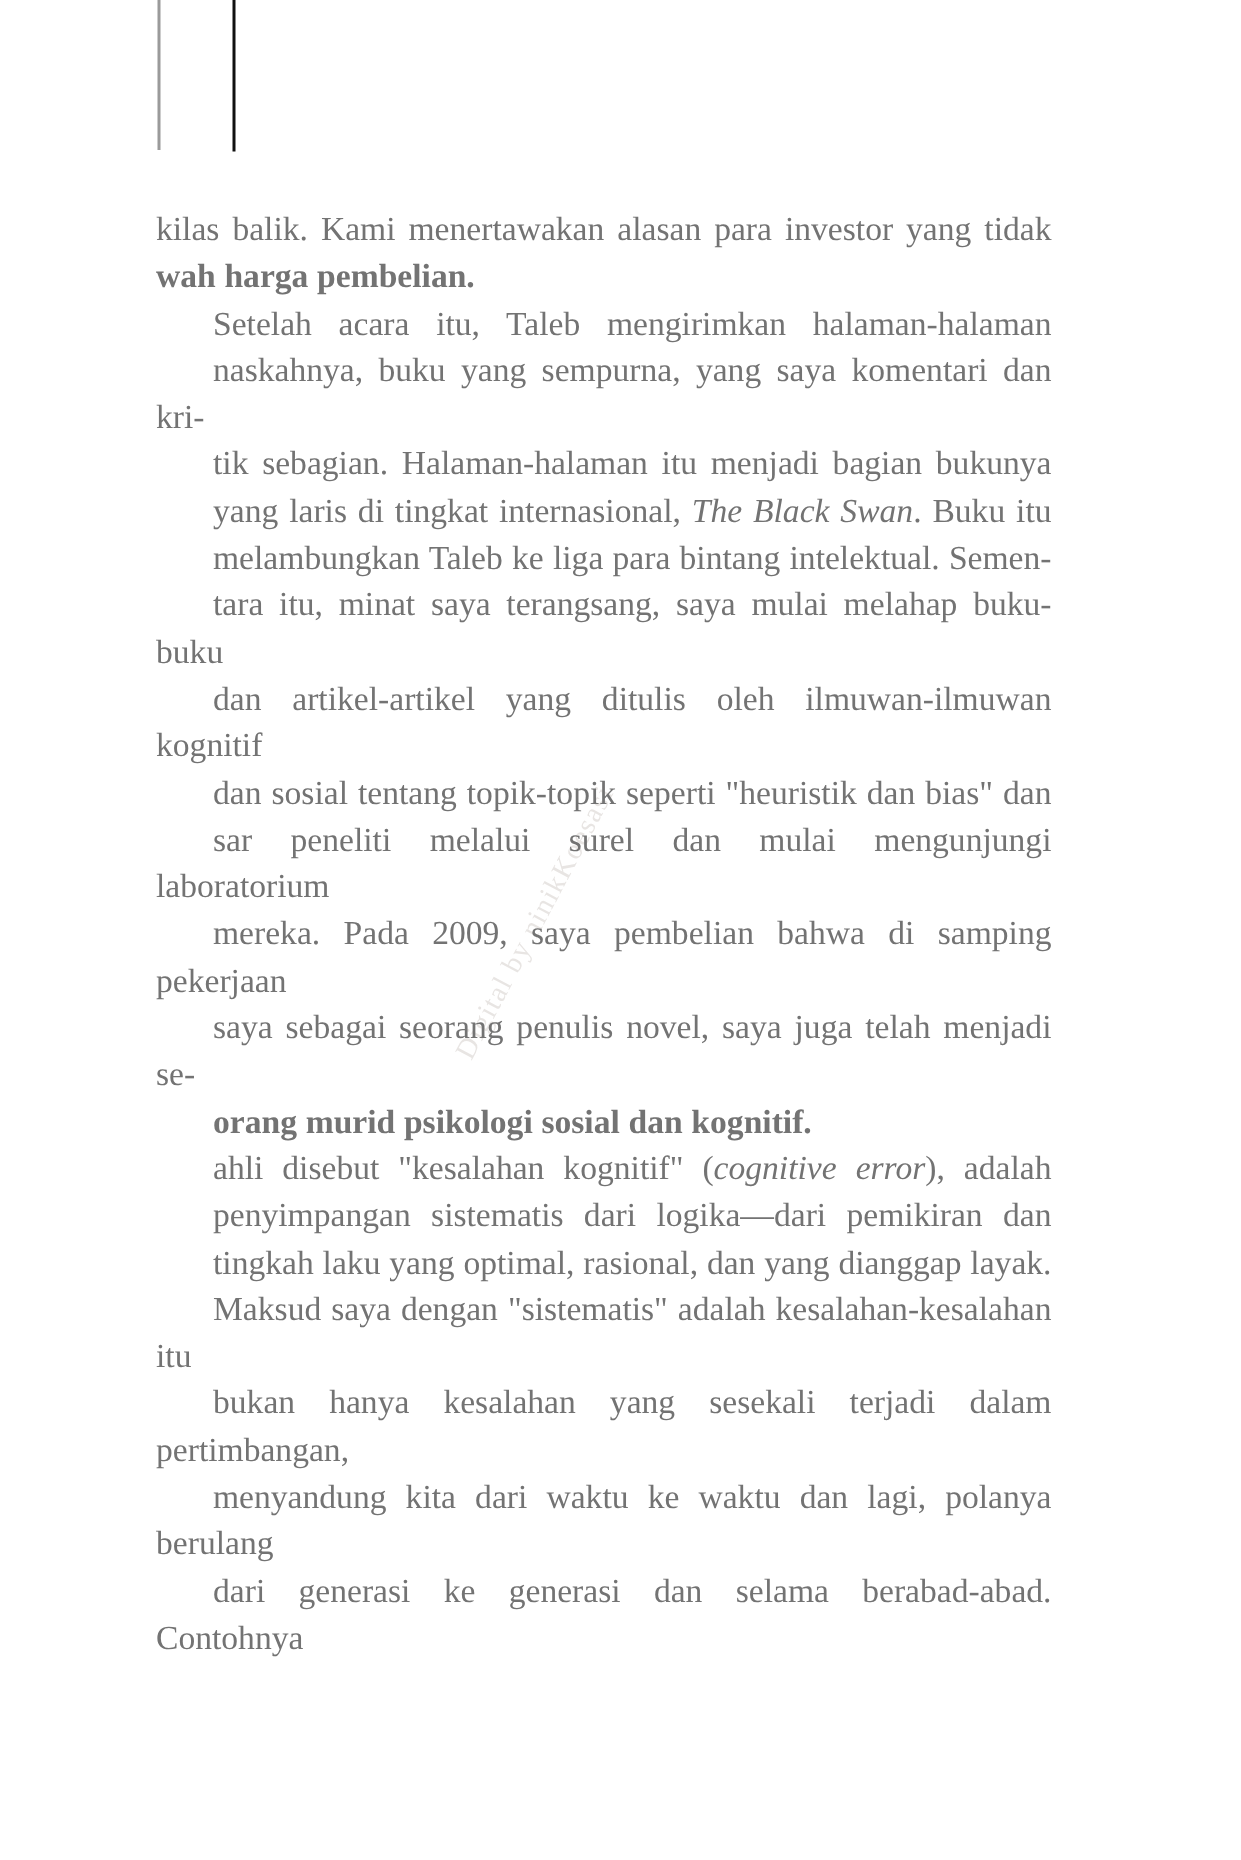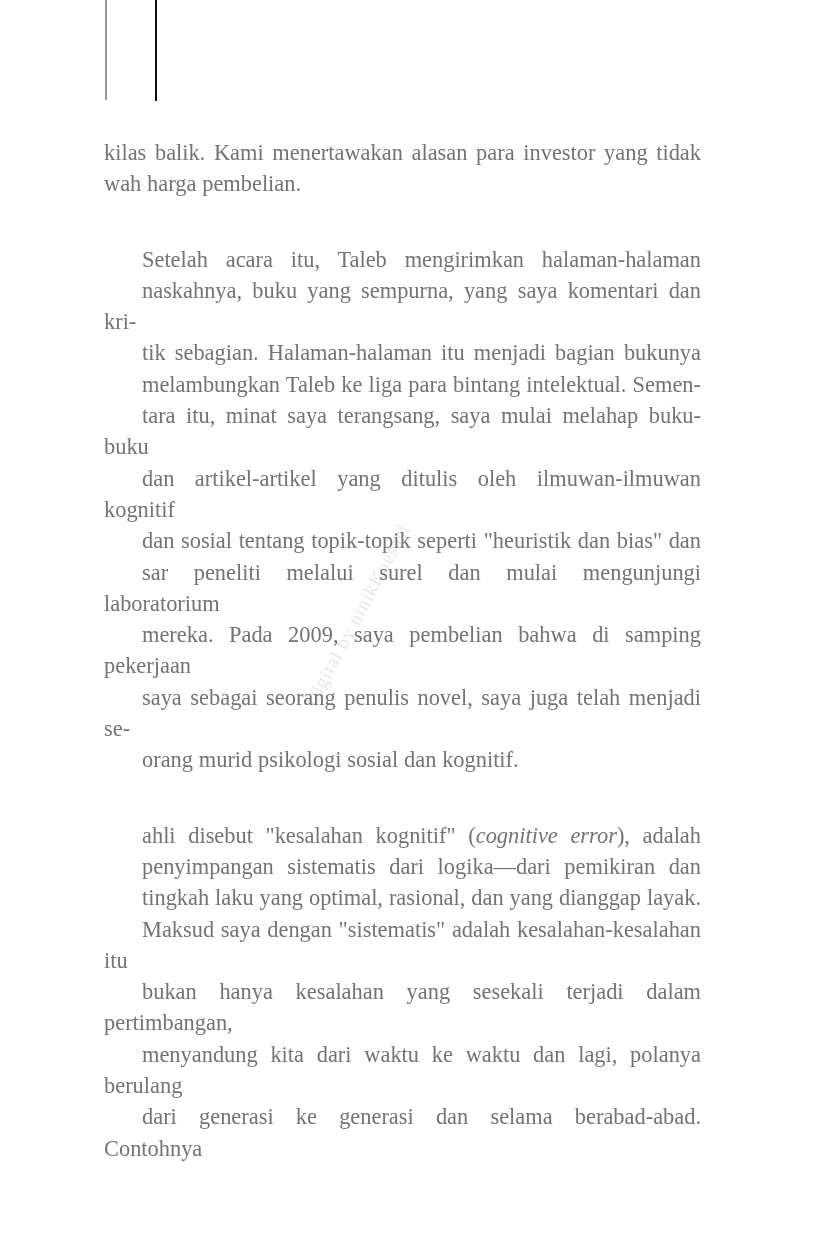--- a/index.html
+++ b/index.html
@@ -93,34 +93,34 @@
     line-height: 31.3px;
     color: #737373;
     text-align: justify;
     text-align-last: left;
     -webkit-hyphens: none;
     hyphens: none;
     word-spacing: 0.2px;
   }
   .para.indent {
     text-indent: 38px;
-    margin-top: 44px;
   }
   .para em {
     font-style: italic;
   }
   
   .line {
     display: block;
     text-align: justify;
     text-align-last: justify;
     white-space: pre-wrap;
   }
   .line.last {
     text-align-last: left;
+    font-weight: bold;
   }
   .line.indent {
     text-indent: 38px;
   }
 </style>
 </head>
 <body>
 
 <div class="page">
 
@@ -132,20 +132,21 @@
 
   <div class="body">
       <p class="para">
         <span class="line">kilas balik. Kami menertawakan alasan para investor yang tidak</span>
         <span class="line last">wah harga pembelian.</span>
       </p>
       <p class="para indent">
         <span class="line indent">Setelah acara itu, Taleb mengirimkan halaman-halaman</span>
         <span class="line">naskahnya, buku yang sempurna, yang saya komentari dan kri-</span>
         <span class="line">tik sebagian. Halaman-halaman itu menjadi bagian bukunya</span>
+        <span class="line">yang laris di tingkat internasional, <em>The Black Swan</em>. Buku itu</span>
         <span class="line">melambungkan Taleb ke liga para bintang intelektual. Semen-</span>
         <span class="line">tara itu, minat saya terangsang, saya mulai melahap buku-buku</span>
         <span class="line">dan artikel-artikel yang ditulis oleh ilmuwan-ilmuwan kognitif</span>
         <span class="line">dan sosial tentang topik-topik seperti "heuristik dan bias" dan</span>
         <span class="line">sar peneliti melalui surel dan mulai mengunjungi laboratorium</span>
         <span class="line">mereka. Pada 2009, saya pembelian bahwa di samping pekerjaan</span>
         <span class="line">saya sebagai seorang penulis novel, saya juga telah menjadi se-</span>
         <span class="line last">orang murid psikologi sosial dan kognitif.</span>
       </p>
       <p class="para indent">

